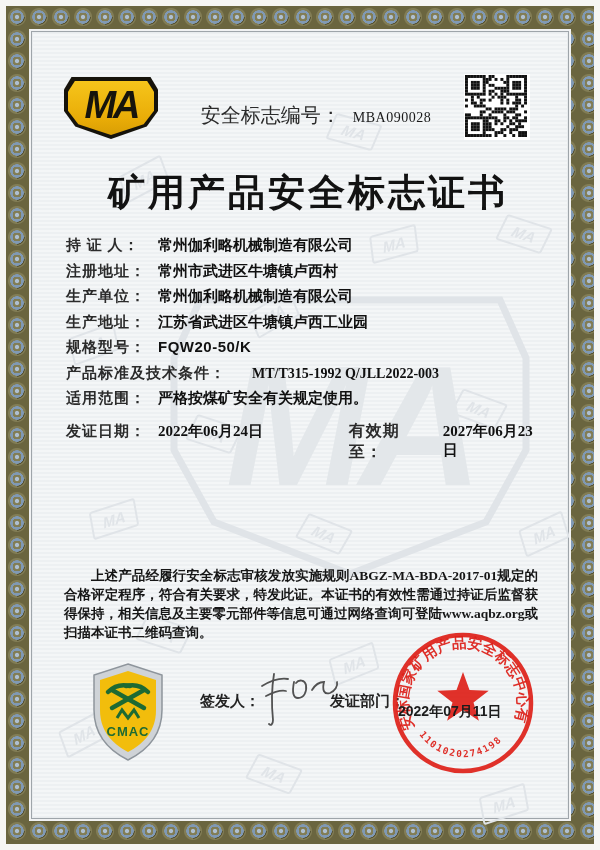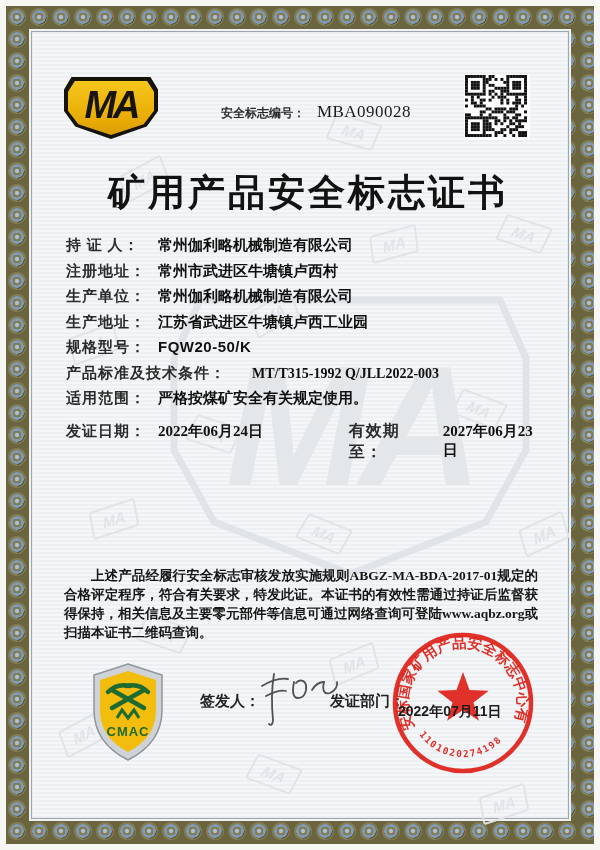--- a/index.html
+++ b/index.html
@@ -27,22 +27,22 @@
     background:#16130b;}
   .ma-badge .inner{position:absolute;inset:4px;
     clip-path:polygon(8% 0,92% 0,100% 20%,100% 55%,88% 80%,50% 100%,12% 80%,0 55%,0 20%);
     background:linear-gradient(180deg,#f6c51b 0%,#e9ac07 70%,#d99e04 100%);
     display:flex;align-items:center;justify-content:center;}
   .ma-badge .txt{font-family:"Liberation Sans","DejaVu Sans",sans-serif;font-style:italic;
     font-weight:900;font-size:38px;color:#17140c;letter-spacing:-3px;transform:translateY(-3px);}
   
   .serial{position:absolute;left:0;top:102px;width:100%;display:flex;justify-content:center;
     transform:translateX(16px);gap:12px;align-items:baseline;}
-  .serial .lbl{font-size:12px;font-weight:700;color:#2a2a2a;}
-  .serial .val{font-size:17px;color:#1a1a1a;letter-spacing:.5px;}
+  .serial .lbl{font-size:20px;font-weight:400;color:#2a2a2a;}
+  .serial .val{font-size:14px;color:#1a1a1a;letter-spacing:.5px;}
   
   .qr{position:absolute;left:464px;top:74px;width:64px;height:64px;background:#fff;padding:1px;}
   
   .title{position:absolute;left:0;top:168px;width:100%;text-align:center;font-size:37px;
     font-weight:900;color:#121212;letter-spacing:3px;padding-left:8px;}
   
   .fields{position:absolute;left:66px;top:236px;width:478px;}
   .frow{display:flex;align-items:baseline;height:25.5px;}
   .frow .lbl{flex:none;width:80px;font-size:15px;font-weight:600;color:#2b2b2b;letter-spacing:1px;}
   .frow .lbl.wide{width:auto;margin-right:14px;}

